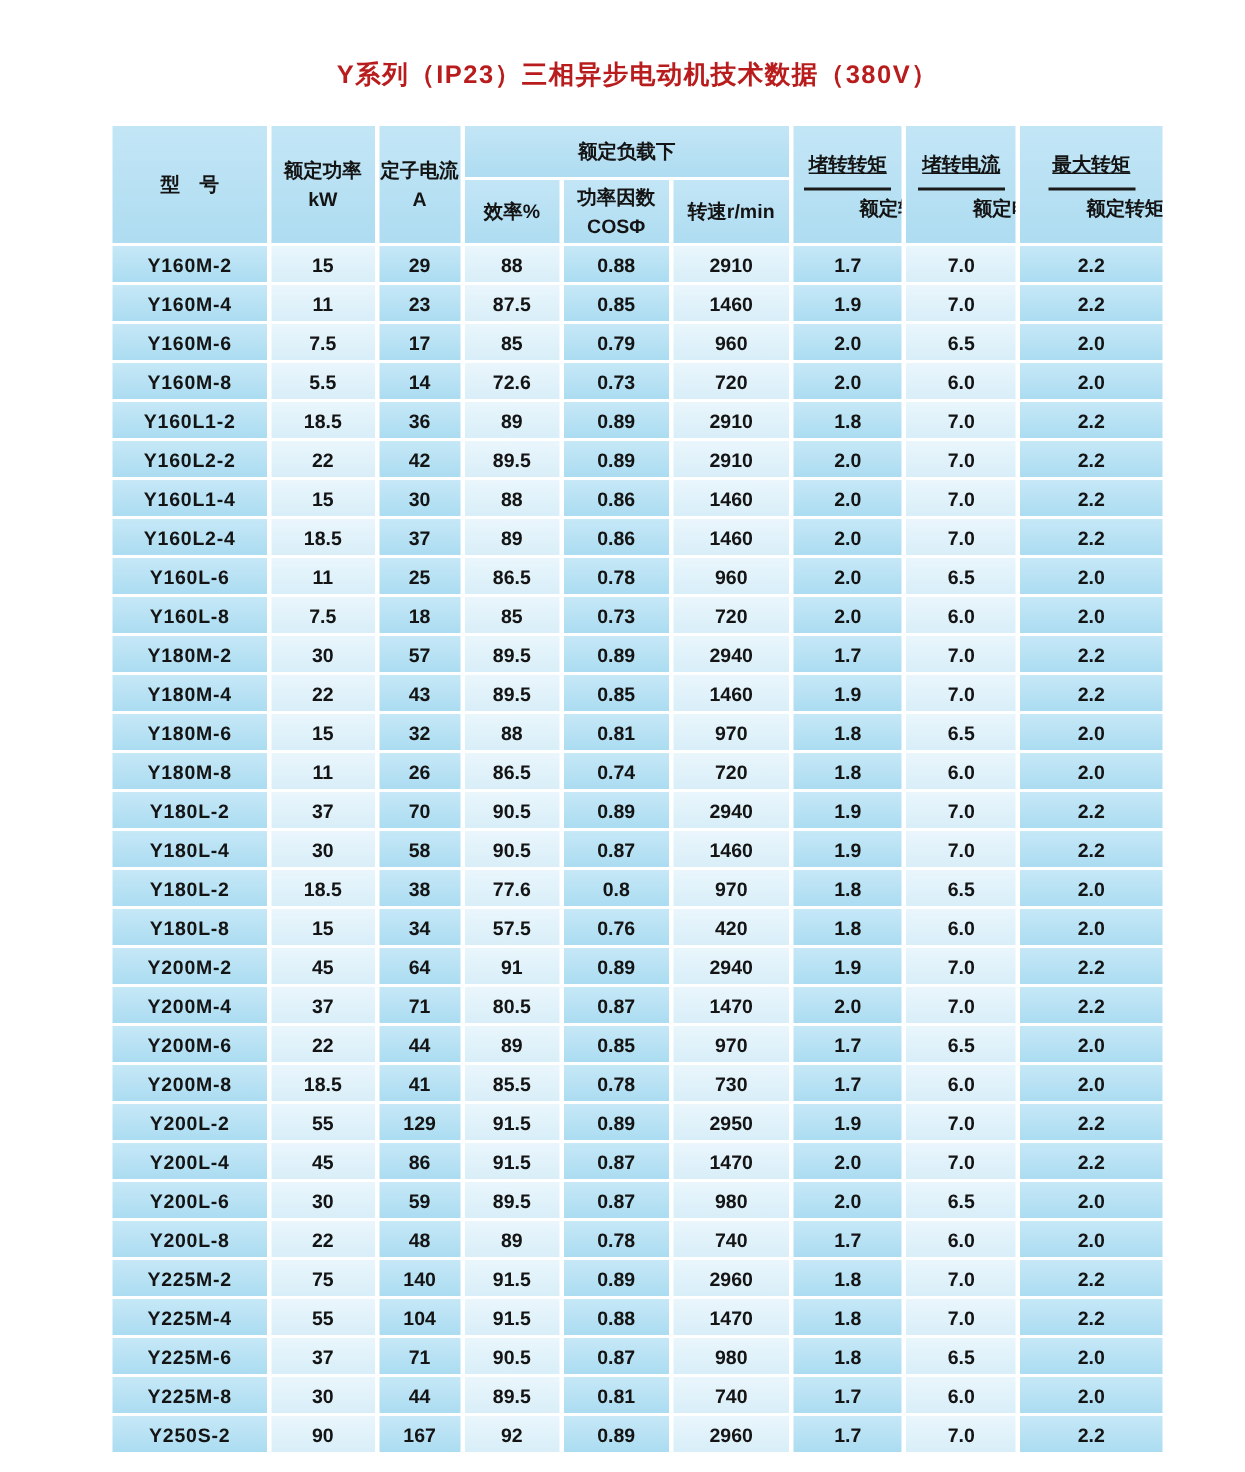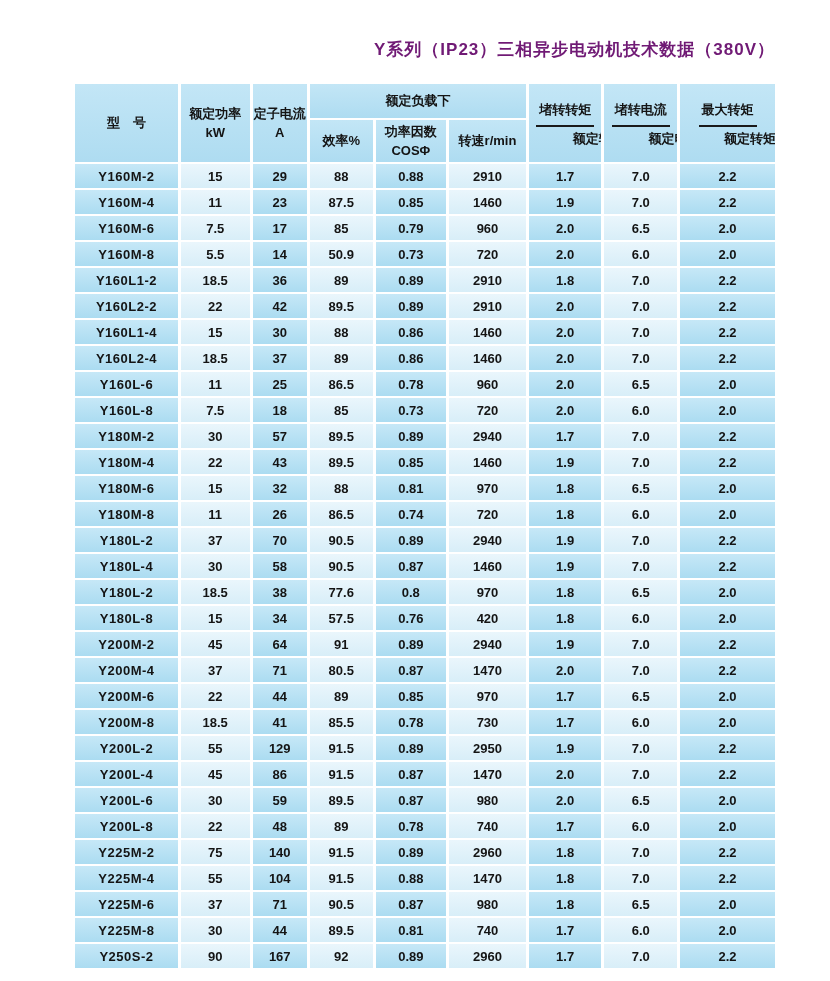--- a/index.html
+++ b/index.html
@@ -7,25 +7,25 @@
     width: 830px;
     height: 981px;
     background: #ffffff;
     overflow: hidden;
     font-family: "Liberation Sans", sans-serif;
     color: #141414;
   }
   .title {
     width: 700px;
     margin: 38px 0 0 75px;
-    text-align: right;
+    text-align: center;
     font-size: 17px;
     font-weight: bold;
     letter-spacing: 1px;
-    color: #701a75;
+    color: #b91c1c;
   }
   table.spec {
     margin: 21px 0 0 72px;
     border-collapse: separate;
     border-spacing: 3px 2px;
     table-layout: fixed;
     width: 706px;
   }
   th, td {
     text-align: center;
@@ -47,20 +47,21 @@
   .c-light {
     background: linear-gradient(180deg, #eaf6fc 0%, #d8eef8 100%);
   }
   tr.hrow1 th { height: 34px; }
   tr.hrow2 th { height: 42px; }
   .frac .num {
     display: table;
     margin: 0 auto 3px auto;
     padding-bottom: 4px;
     border-bottom: 2px solid #1a1a1a;
+    text-decoration: underline;
   }
   .frac .den { display: block; padding-left: 44px; }
   .two-line div { line-height: 1.5; }
   .model-col { letter-spacing: 0.5px; text-align: center; }
 </style>
 </head>
 <body>
 
 <div class="page">
 
@@ -145,21 +146,21 @@
           <td class="c-med">0.79</td>
           <td class="c-light">960</td>
           <td class="c-med">2.0</td>
           <td class="c-light">6.5</td>
           <td class="c-med">2.0</td>
         </tr>
         <tr>
           <td class="c-med model-col">Y160M-8</td>
           <td class="c-light">5.5</td>
           <td class="c-med">14</td>
-          <td class="c-light">50.9</td>
+          <td class="c-light">72.6</td>
           <td class="c-med">0.73</td>
           <td class="c-light">720</td>
           <td class="c-med">2.0</td>
           <td class="c-light">6.0</td>
           <td class="c-med">2.0</td>
         </tr>
         <tr>
           <td class="c-med model-col">Y160L1-2</td>
           <td class="c-light">18.5</td>
           <td class="c-med">36</td>

